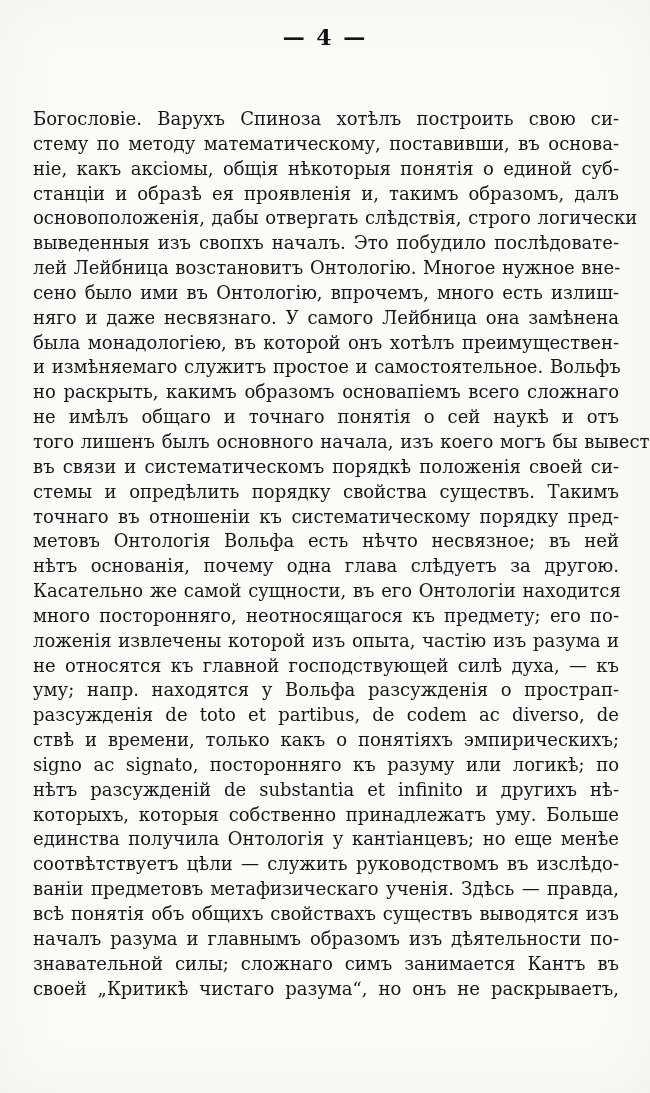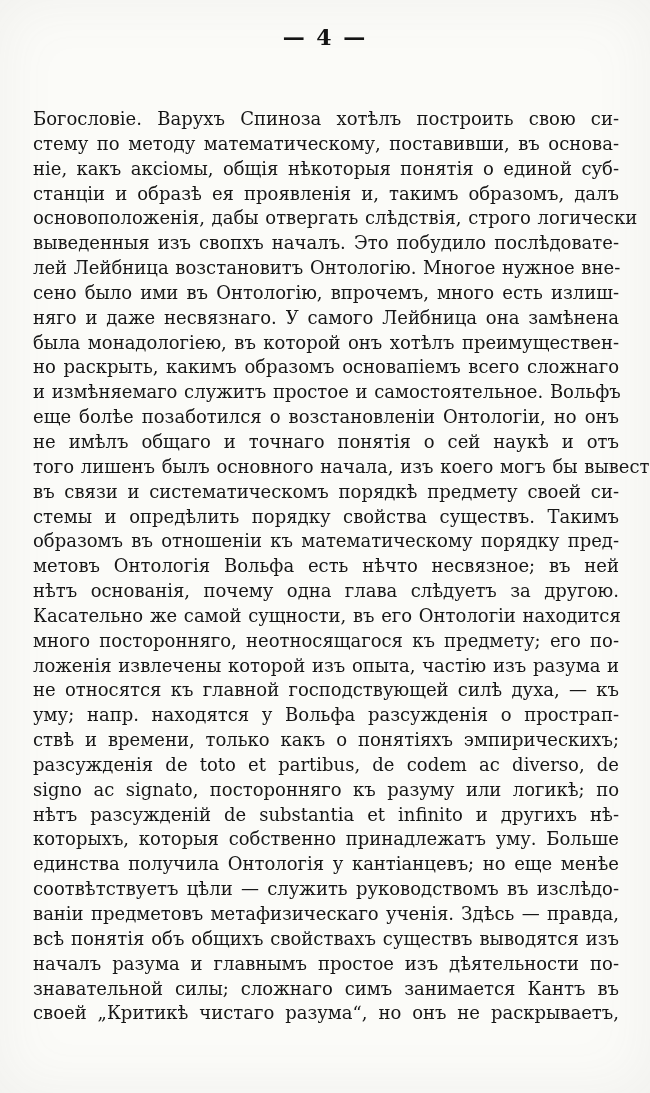--- a/index.html
+++ b/index.html
@@ -60,41 +60,40 @@
       <div class="text-line">Богословіе. Варухъ Спиноза хотѣлъ построить свою си-</div>
       <div class="text-line">стему по методу математическому, поставивши, въ основа-</div>
       <div class="text-line">ніе, какъ аксіомы, общія нѣкоторыя понятія о единой суб-</div>
       <div class="text-line">станціи и образѣ ея проявленія и, такимъ образомъ, далъ</div>
       <div class="text-line">основоположенія, дабы отвергать слѣдствія, строго логически</div>
       <div class="text-line">выведенныя изъ свопхъ началъ. Это побудило послѣдовате-</div>
       <div class="text-line">лей Лейбница возстановитъ Онтологію. Многое нужное вне-</div>
       <div class="text-line">сено было ими въ Онтологію, впрочемъ, много есть излиш-</div>
       <div class="text-line">няго и даже несвязнаго. У самого Лейбница она замѣнена</div>
       <div class="text-line">была монадологіею, въ которой онъ хотѣлъ преимуществен-</div>
+      <div class="text-line">и измѣняемаго служитъ простое и самостоятельное. Вольфъ</div>
       <div class="text-line">но раскрыть, какимъ образомъ основапіемъ всего сложнаго</div>
-      <div class="text-line">и измѣняемаго служитъ простое и самостоятельное. Вольфъ</div>
-      <div class="text-line">еще болѣе позаботился о возстановленіи Онтологіи, но онъ</div>
       <div class="text-line">не имѣлъ общаго и точнаго понятія о сей наукѣ и отъ</div>
       <div class="text-line">того лишенъ былъ основного начала, изъ коего могъ бы вывести</div>
-      <div class="text-line">въ связи и систематическомъ порядкѣ предмету своей си-</div>
+      <div class="text-line">въ связи и систематическомъ порядкѣ положенія своей си-</div>
       <div class="text-line">стемы и опредѣлить порядку свойства существъ. Такимъ</div>
-      <div class="text-line">образомъ въ отношеніи къ математическому порядку пред-</div>
+      <div class="text-line">точнаго въ отношеніи къ систематическому порядку пред-</div>
       <div class="text-line">метовъ Онтологія Вольфа есть нѣчто несвязное; въ ней</div>
       <div class="text-line">нѣтъ основанія, почему одна глава слѣдуетъ за другою.</div>
       <div class="text-line">Касательно же самой сущности, въ его Онтологіи находится</div>
       <div class="text-line">много посторонняго, неотносящагося къ предмету; его по-</div>
       <div class="text-line">ложенія извлечены которой изъ опыта, частію изъ разума и</div>
       <div class="text-line">не относятся къ главной господствующей силѣ духа, — къ</div>
       <div class="text-line">уму; напр. находятся у Вольфа разсужденія о прострап-</div>
+      <div class="text-line">разсужденія de toto et partibus, de codem ac diverso, de</div>
       <div class="text-line">ствѣ и времени, только какъ о понятіяхъ эмпирическихъ;</div>
-      <div class="text-line">разсужденія de toto et partibus, de codem ac diverso, de</div>
       <div class="text-line">signo ac signato, посторонняго къ разуму или логикѣ; по</div>
       <div class="text-line">нѣтъ разсужденій de substantia et infinito и другихъ нѣ-</div>
       <div class="text-line">которыхъ, которыя собственно принадлежатъ уму. Больше</div>
       <div class="text-line">единства получила Онтологія у кантіанцевъ; но еще менѣе</div>
       <div class="text-line">соотвѣтствуетъ цѣли — служить руководствомъ въ изслѣдо-</div>
       <div class="text-line">ваніи предметовъ метафизическаго ученія. Здѣсь — правда,</div>
       <div class="text-line">всѣ понятія объ общихъ свойствахъ существъ выводятся изъ</div>
-      <div class="text-line">началъ разума и главнымъ простое изъ дѣятельности по-</div>
+      <div class="text-line">началъ разума и главнымъ образомъ изъ дѣятельности по-</div>
       <div class="text-line">знавательной силы; сложнаго симъ занимается Кантъ въ</div>
       <div class="text-line">своей „Критикѣ чистаго разума“, но онъ не раскрываетъ,</div>
     </div>
 </div>
 
 </body></html>

